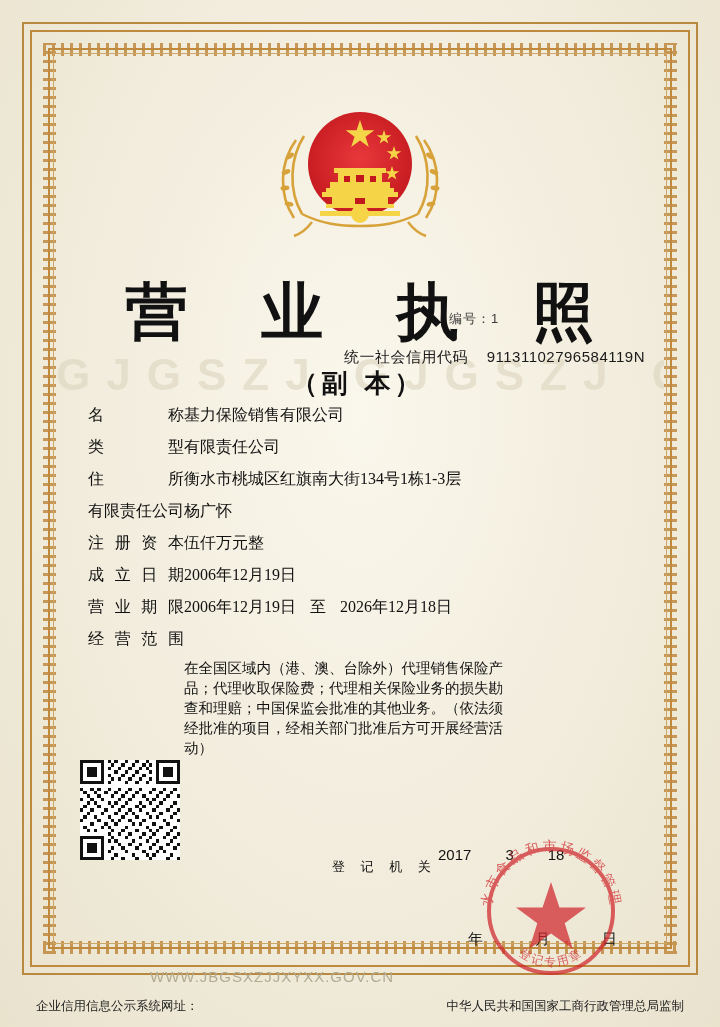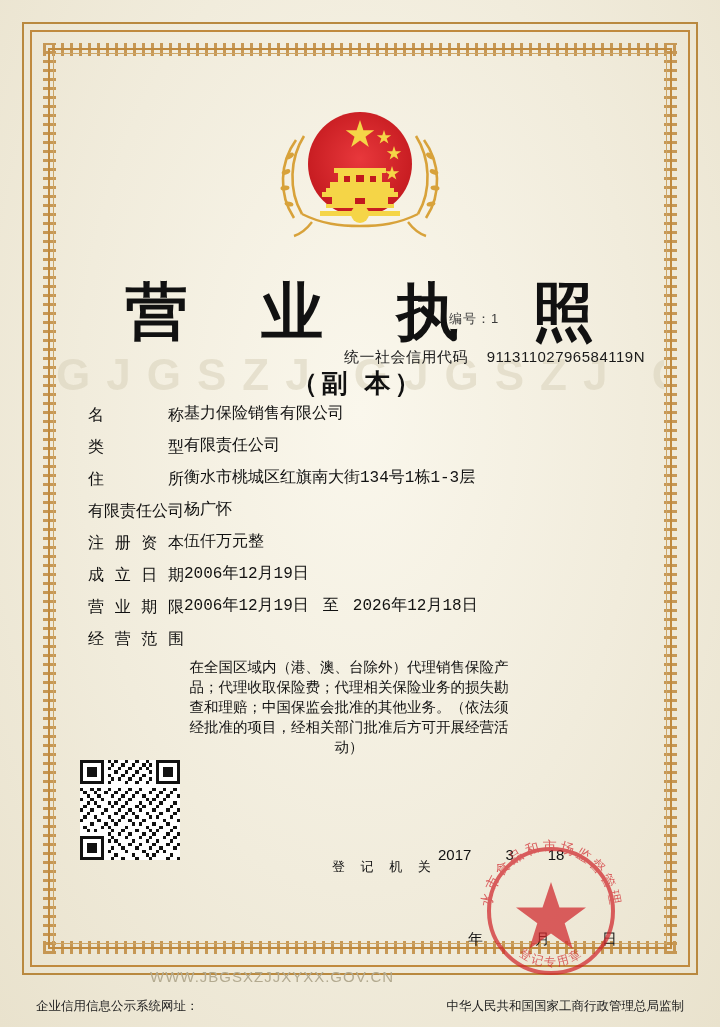--- a/index.html
+++ b/index.html
@@ -150,22 +150,21 @@
     letter-spacing: 0px;
     display: flex;
     justify-content: space-between;
     font-family: "DejaVu Sans", sans-serif;
   }
   .field-label.justify > span { display: inline-block; }
   .field-value {
     font-size: 16px;
     color: #111;
     line-height: 19px;
-    font-family: Liberation Mono, monospace;
-    text-align: center;
+    font-family: Liberation Serif, serif;
   }
   .field-value.small {
     font-size: 14.5px;
     line-height: 20px;
     margin-top: 29px;
   }
   .dates { display: flex; gap: 14px; }
 
   
   .qr {

